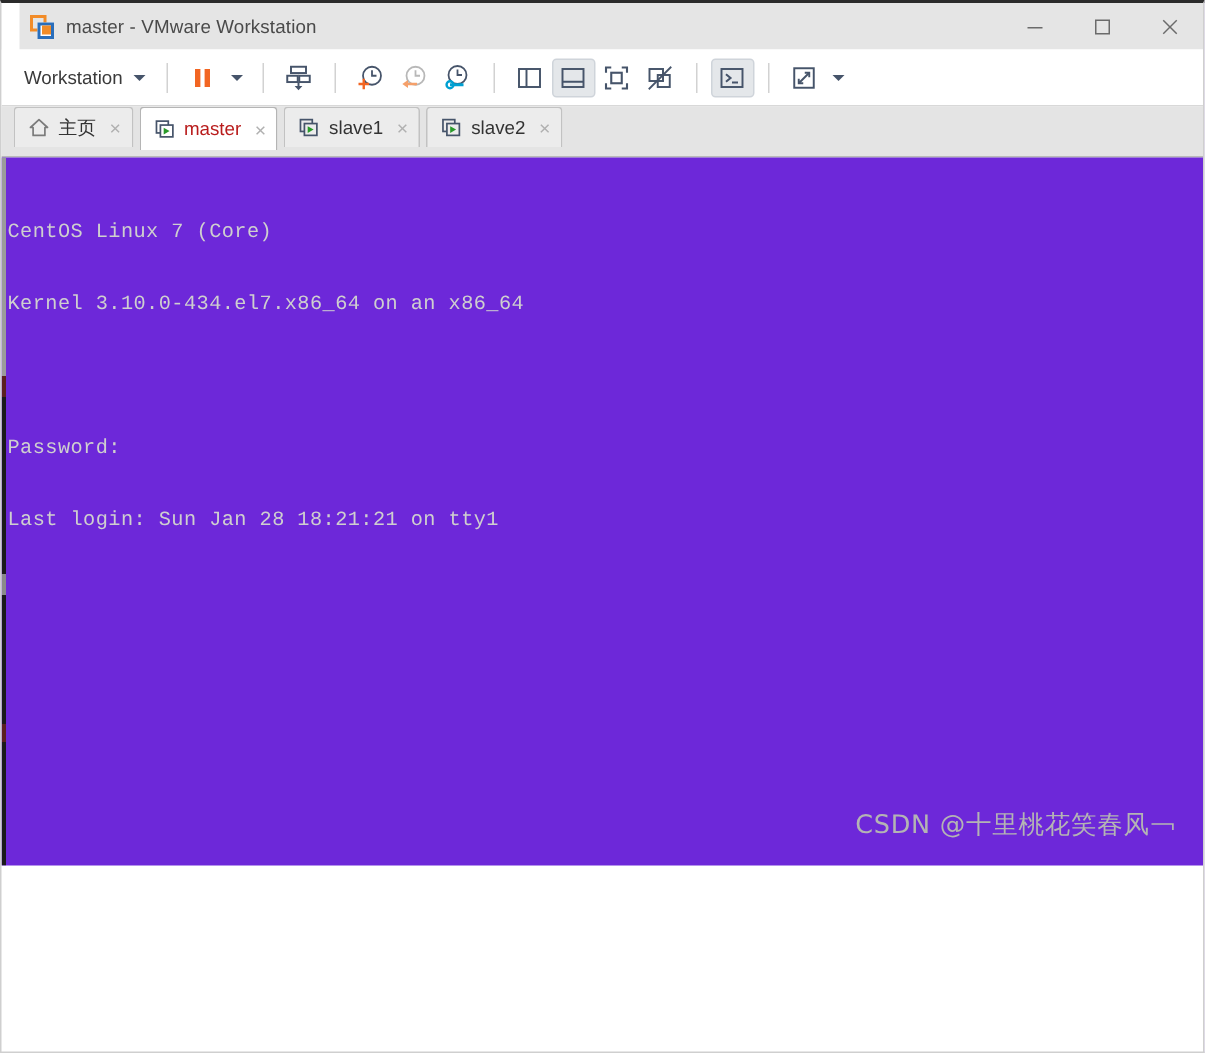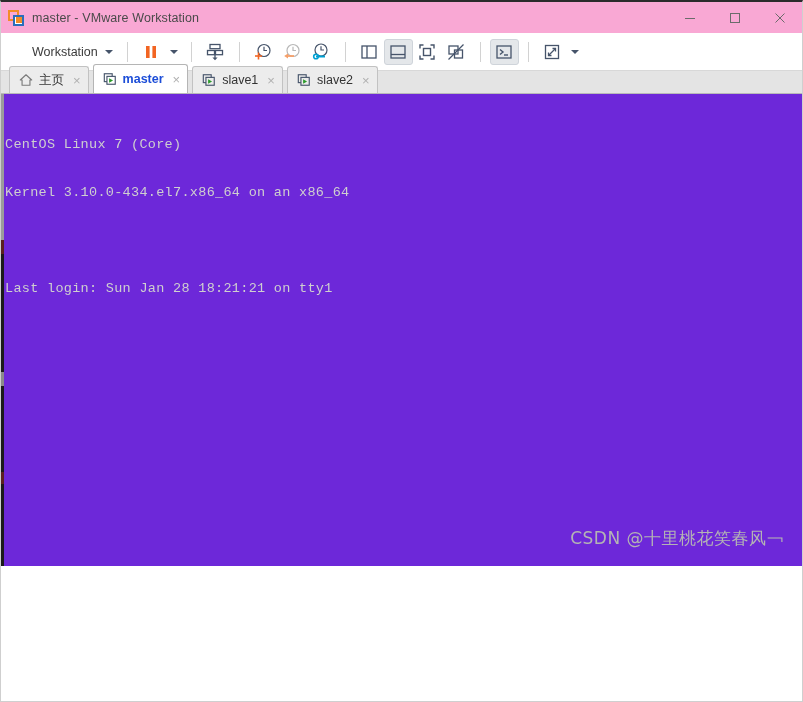--- a/index.html
+++ b/index.html
@@ -22,24 +22,25 @@
     box-sizing: border-box;
     border: 1px solid #cfcfcf;
     border-top: 2px solid #2b2b2b;
     overflow: hidden;
   }
 
   
   .titlebar {
     position: relative;
     height: 31px;
-    background: #f9a8d4;
+    background: #e5e5e5;
     display: flex;
     align-items: center;
     flex: none;
+    margin-left: 12px;
   }
   .app-icon {
     width: 16px;
     height: 16px;
     margin-left: 7px;
     margin-right: 8px;
     position: relative;
     flex: none;
   }
   .app-icon .sq-out {
@@ -86,21 +87,21 @@
   .win-btn svg { display: block; }
 
   
   .toolbar {
     position: relative;
     height: 38px;
     background: #ffffff;
     border-bottom: 1px solid #d8d8d8;
     display: flex;
     align-items: center;
-    padding-left: 26px;
+    padding-left: 10px;
     box-sizing: border-box;
   }
   .tb-menu {
     display: flex;
     align-items: center;
     gap: 7px;
     font-size: 12.5px;
     color: #3a3a3a;
     padding: 3px 5px;
     cursor: default;
@@ -141,24 +142,24 @@
     display: flex;
     align-items: center;
     justify-content: center;
     cursor: default;
     flex: none;
   }
 
   
   .tabbar {
     position: relative;
-    height: 23px;
+    height: 34px;
     background: #e4e4e4;
     display: flex;
-    align-items: flex-end;
+    align-items: flex-start;
     padding-left: 8px;
     box-sizing: border-box;
     border-bottom: 1px solid #b9b9b9;
   }
   .tab {
     height: 27px;
     display: flex;
     align-items: center;
     gap: 6px;
     padding: 0 7px 0 9px;
@@ -175,21 +176,21 @@
     background: #ffffff;
     border-color: #b5b5b5;
     height: 29px;
     z-index: 2;
   }
   .tab-label {
     font-size: 12.5px;
     color: #333333;
     white-space: nowrap;
   }
-  .tab.active .tab-label { font-weight: bold; color: #1d4ed8; }
+  .tab.active .tab-label { font-weight: normal; color: #b91c1c; }
   .tab-close {
     font-size: 13px;
     color: #b0b0b0;
     line-height: 1;
     padding-left: 3px;
     cursor: default;
   }
   .tab-icon { width: 14px; height: 14px; flex: none; display: block; }
 
   
@@ -431,19 +432,20 @@
     </div>
   </div>
 
   <div class="vm-area">
     <div class="vm-leftstrip"></div>
 
     <div class="term">
       <div class="line">CentOS Linux 7 (Core)</div>
       <div class="line">Kernel 3.10.0-434.el7.x86_64 on an x86_64</div>
       <div class="line"></div>
+      <div class="line">Password:</div>
       <div class="line">Last login: Sun Jan 28 18:21:21 on tty1</div>
     </div>
 
     <div class="watermark">CSDN @十里桃花笑春风￢</div>
   </div>
 
 </div>
 
 </body></html>

